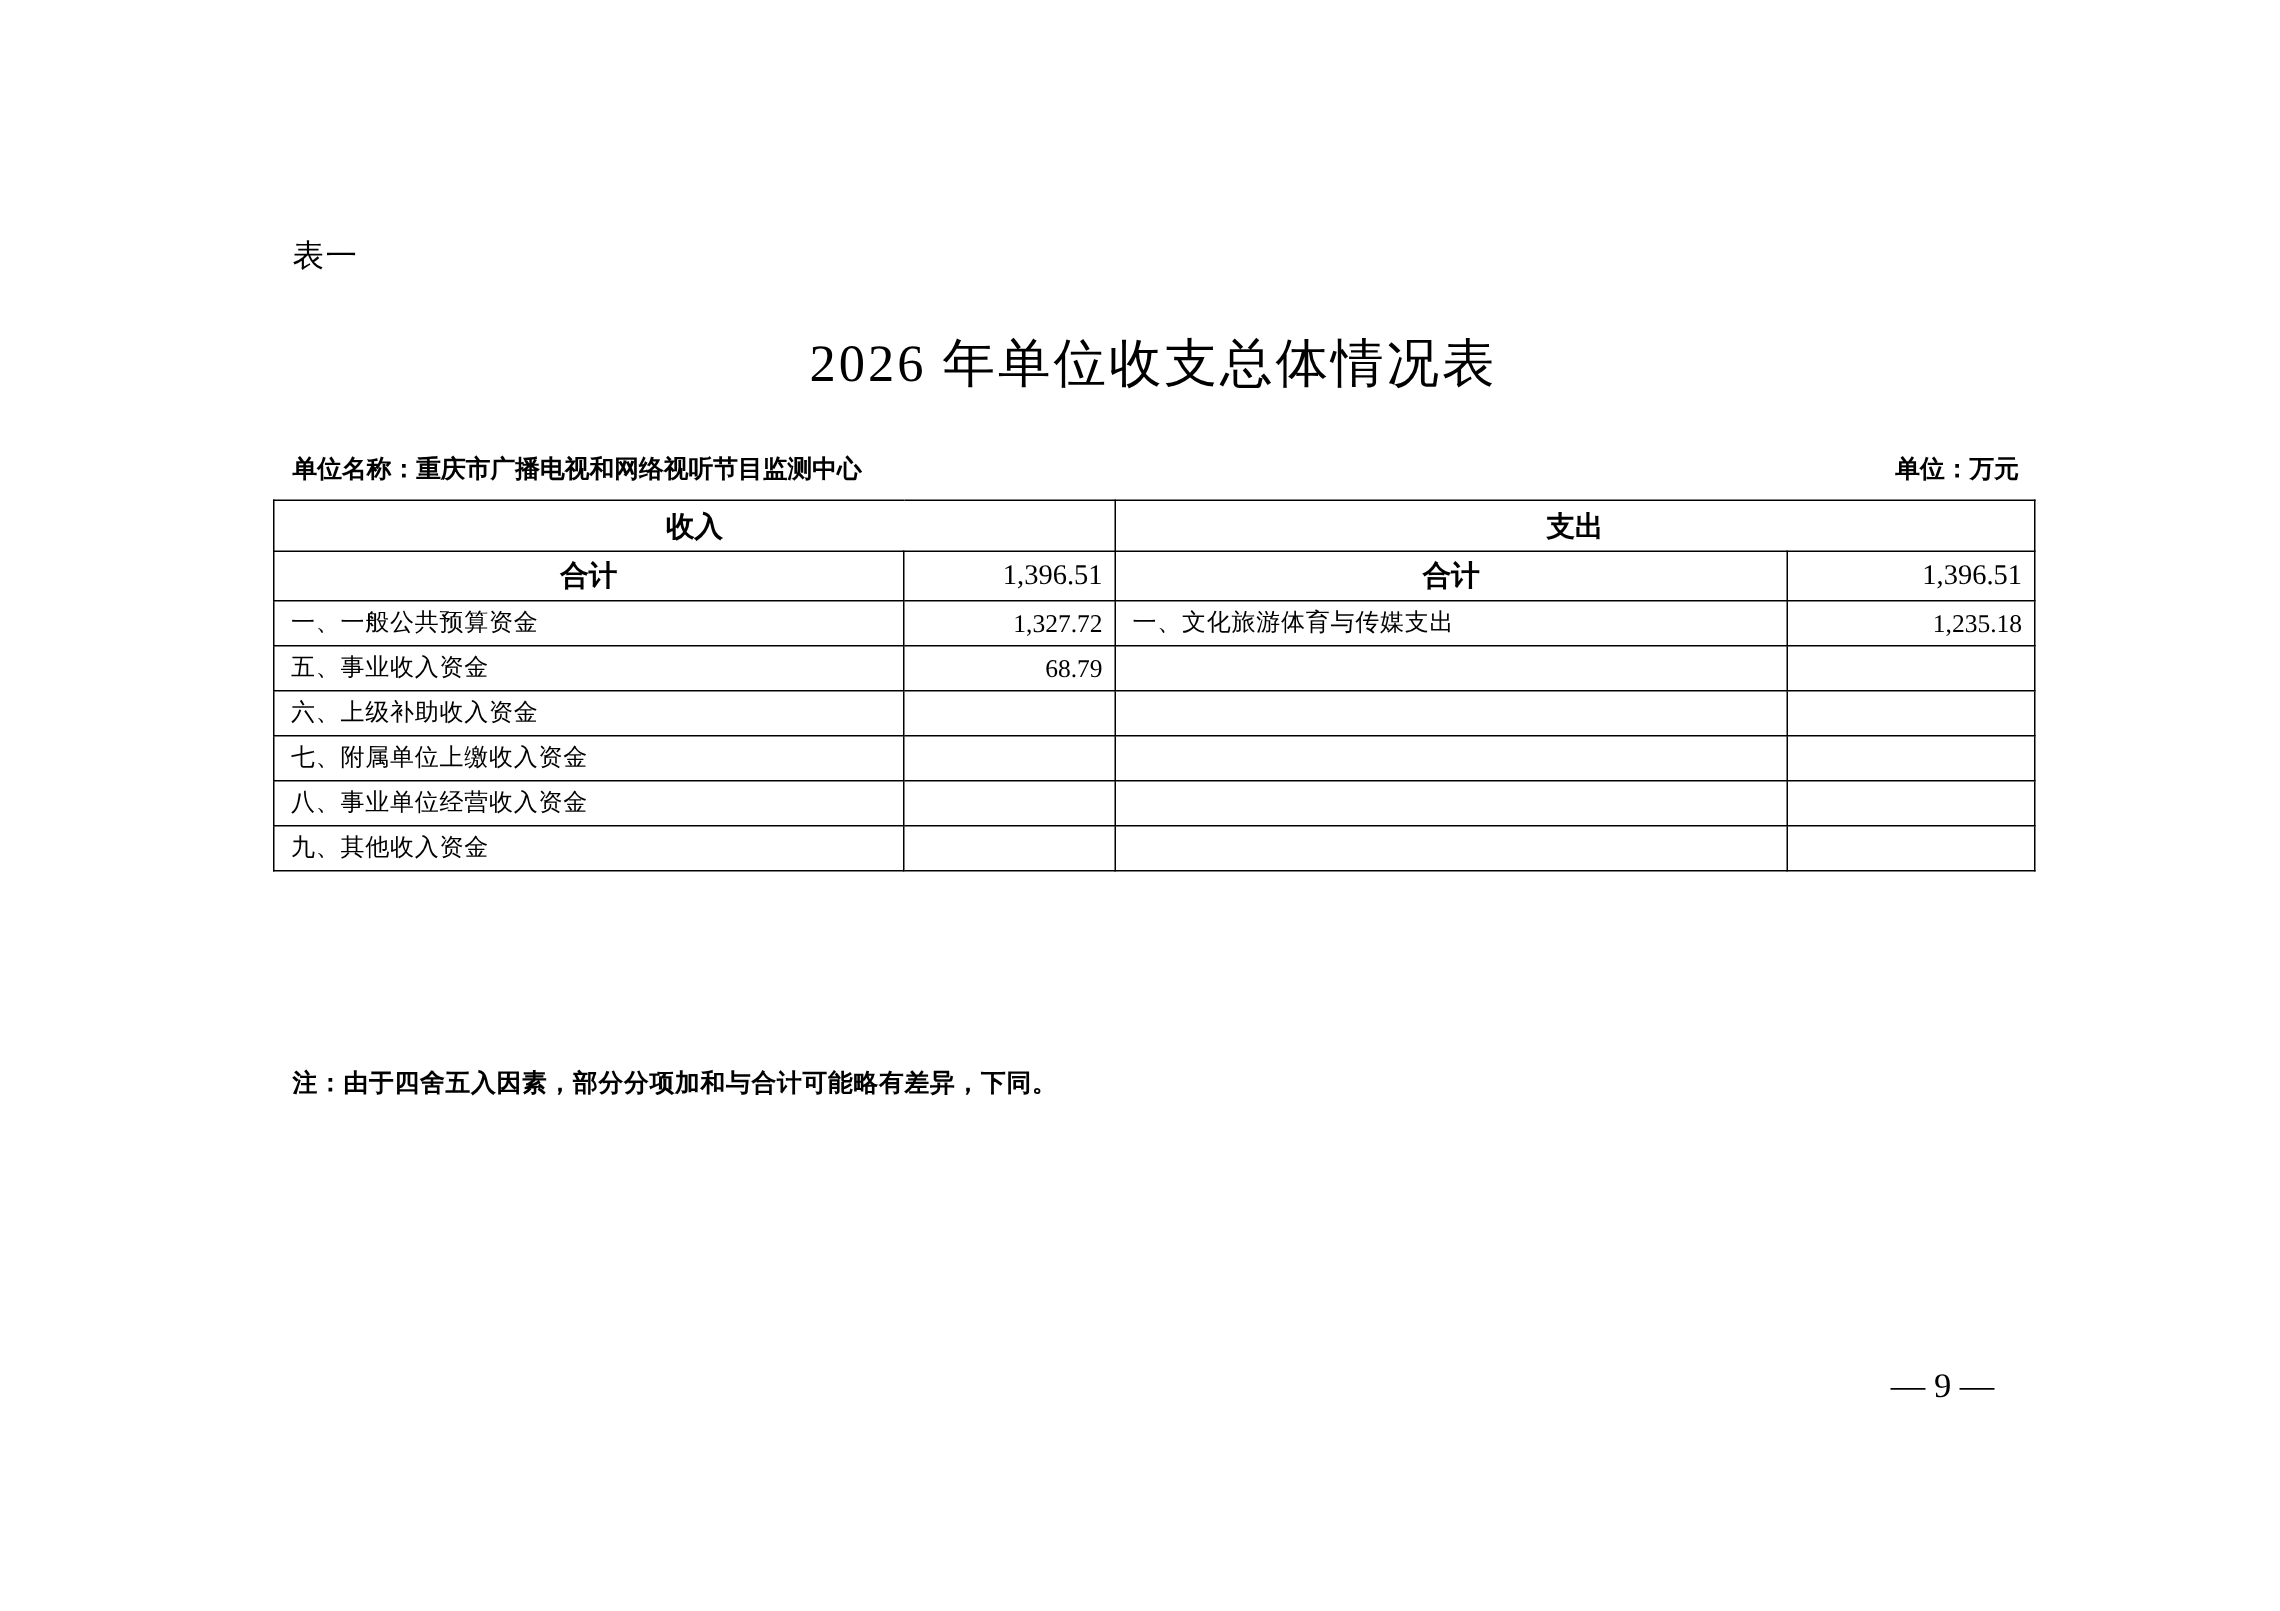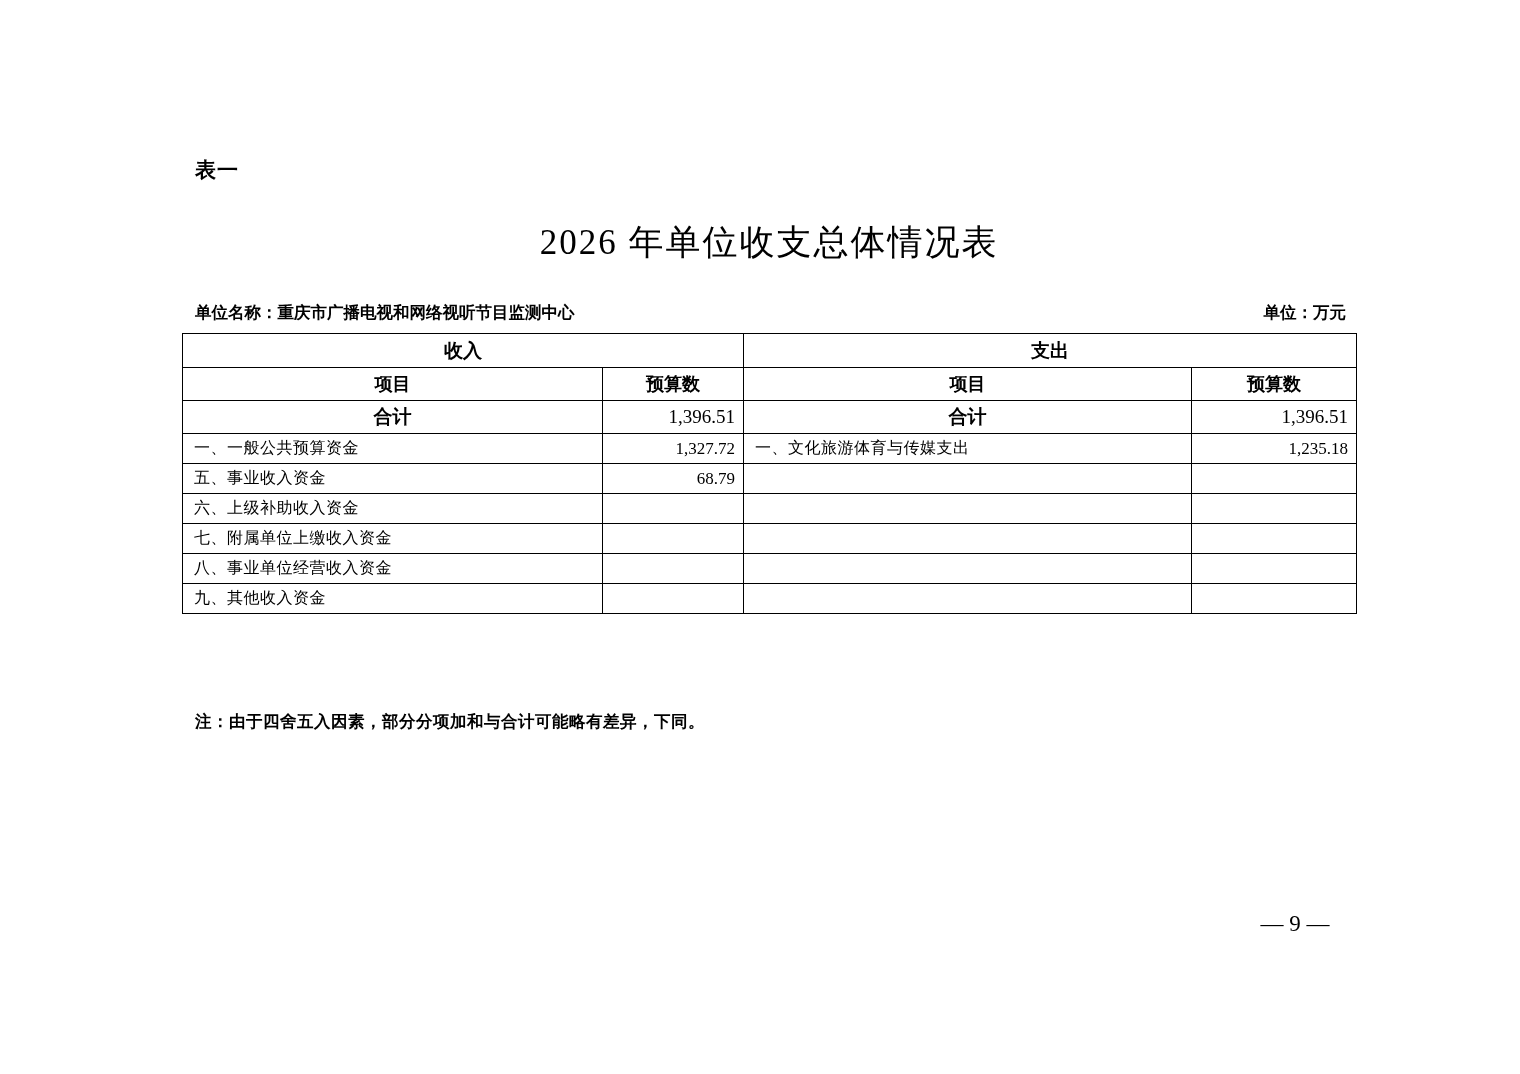--- a/index.html
+++ b/index.html
@@ -10,21 +10,21 @@
     width: 1520px;
     height: 1074px;
     background: #ffffff;
     overflow: hidden;
   }
   .table-label {
     position: absolute;
     left: 195px;
     top: 156px;
     font-family: "Liberation Sans", sans-serif;
-    font-weight: bold;
+    font-weight: normal;
     font-size: 21px;
     letter-spacing: 1px;
   }
   .doc-title {
     position: absolute;
     left: 182px;
     top: 219px;
     width: 1174px;
     text-align: center;
     font-family: "Liberation Serif", serif;
@@ -138,26 +138,20 @@
       <col style="width:420px">
       <col style="width:141px">
       <col style="width:448px">
       <col style="width:165px">
     </colgroup>
     <tbody>
       <tr>
         <th class="section-hdr" colspan="2">收入</th>
         <th class="section-hdr" colspan="2">支出</th>
       </tr>
-      <tr>
-        <th class="col-hdr">项目</th>
-        <th class="col-hdr">预算数</th>
-        <th class="col-hdr">项目</th>
-        <th class="col-hdr">预算数</th>
-      </tr>
       <tr class="total-row">
         <td class="total-label">合计</td>
         <td class="total-num">1,396.51</td>
         <td class="total-label">合计</td>
         <td class="total-num">1,396.51</td>
       </tr>
       <tr class="data-row">
         <td class="item-cell">一、一般公共预算资金</td>
         <td class="num-cell">1,327.72</td>
         <td class="item-cell">一、文化旅游体育与传媒支出</td>

